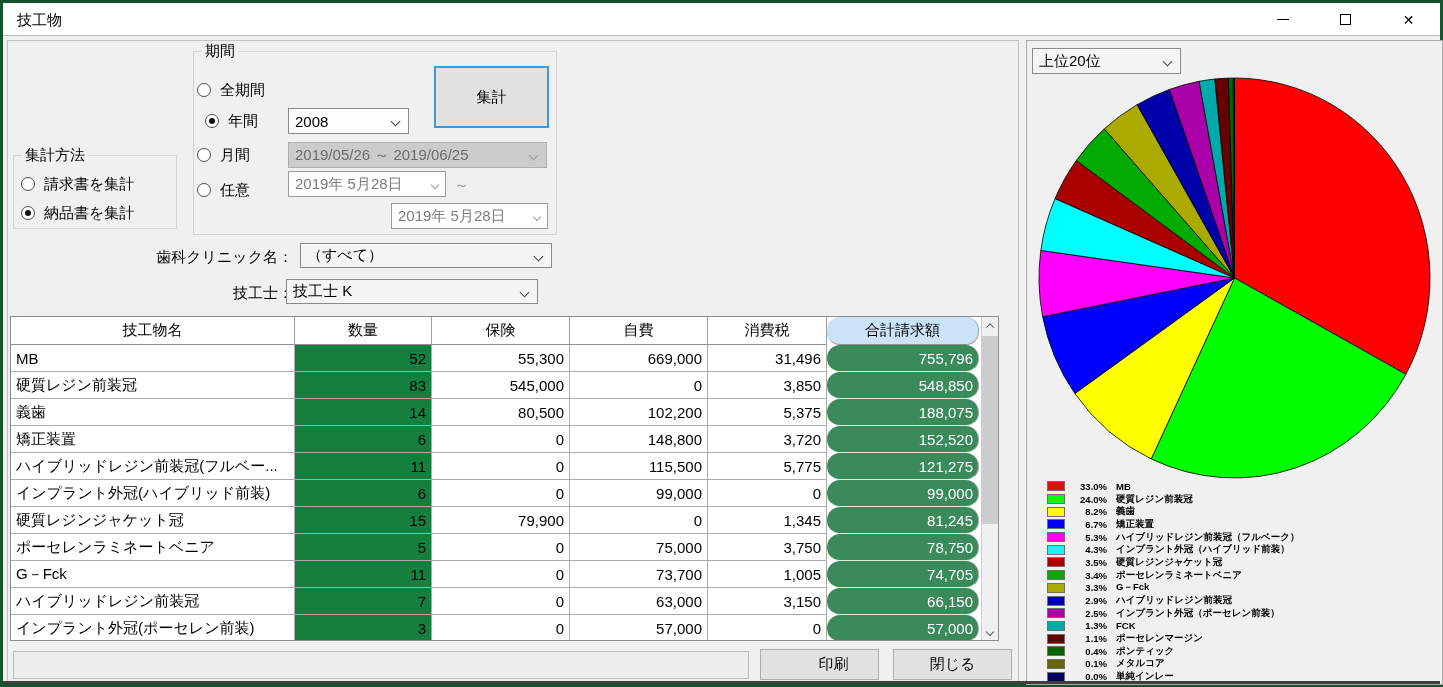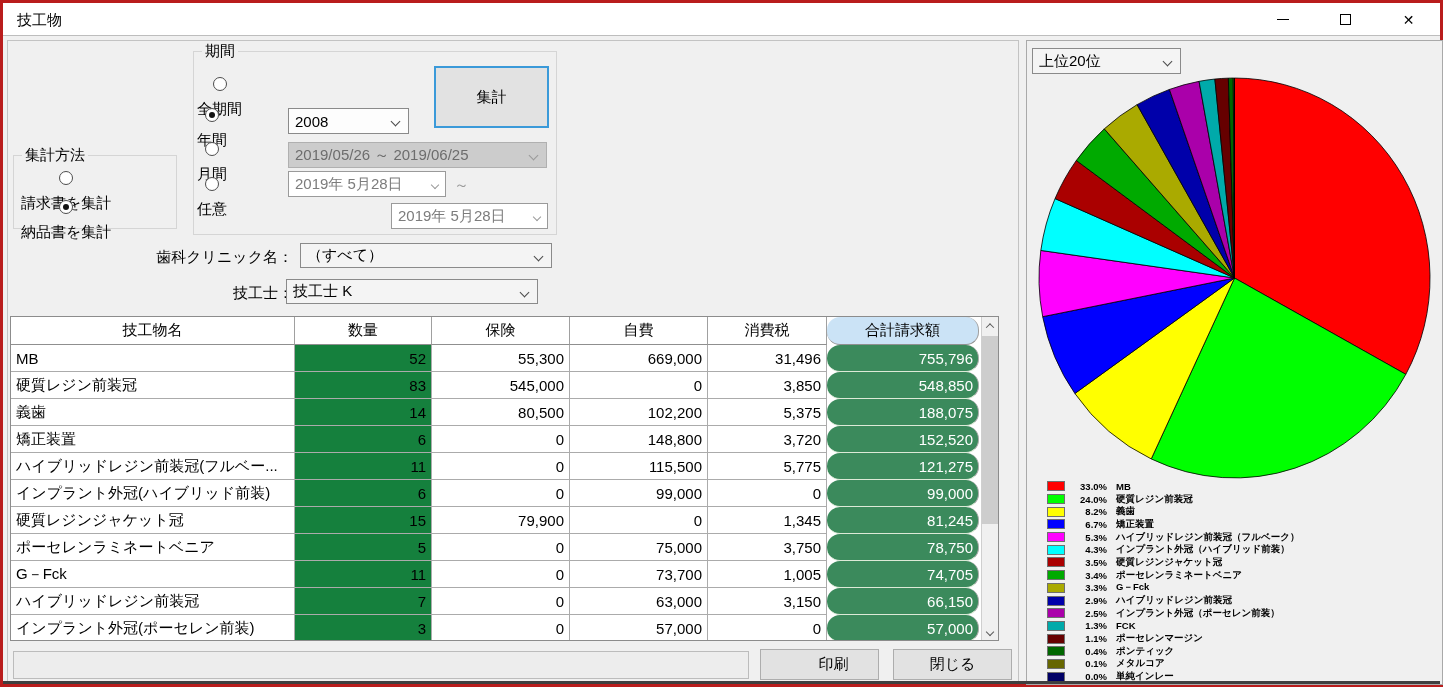--- a/index.html
+++ b/index.html
@@ -1,20 +1,20 @@
 <!DOCTYPE html>
 <html><head>
 <meta charset="utf-8">
 <style>
   * { margin:0; padding:0; box-sizing:border-box; }
   html,body { width:1443px; height:687px; background:#888; }
   body { font-family:"Liberation Sans","DejaVu Sans",sans-serif; font-size:15px; color:#000; }
 
   .window { position:absolute; left:0; top:0; width:1443px; height:687px;
-            border:3px solid #b91c1c; background:#f0f0f0; }
+            border:3px solid #14532d; background:#f0f0f0; }
 
   
   .titlebar { position:absolute; left:0; top:0; right:0; height:33px; background:#fff;
               border-bottom:1px solid #bdbdbd; }
   .title-text { position:absolute; left:14px; top:0; line-height:33px; font-size:15px; }
   .winbtns { position:absolute; right:0; top:0; height:33px; display:flex; }
   .winbtn { width:63px; height:33px; display:flex; align-items:center; justify-content:center; }
   .glyph-min { width:12px; height:1px; background:#000; display:block; }
   .glyph-max { width:11px; height:11px; border:1px solid #000; display:block; }
   .glyph-close { font-size:14px; line-height:1; }
@@ -23,21 +23,21 @@
                 background:#f0f0f0; border:1px solid #c3c3c3; }
   .right-panel { position:absolute; left:1023px; top:37px; width:417px; height:645px;
                  background:#f0f0f0; border:1px solid #a9a9a9; }
   .bottom-strip { position:absolute; left:0; right:0; bottom:0; height:3px; background:#3f3f3f; }
 
   
   .groupbox { position:absolute; border:1px solid #d5d5d5; }
   .gb-label { position:absolute; top:-10px; left:8px; background:#f0f0f0; padding:0 3px; }
 
   
-  .radio-row { position:absolute; height:26px; display:flex; align-items:center; gap:9px;flex-direction:column; }
+  .radio-row { position:absolute; height:26px; display:flex; align-items:center; gap:9px; }
   .radio { width:14px; height:14px; border:1px solid #4d4d4d; border-radius:50%; background:#fff; flex:none; }
   .radio.on::after { content:""; display:block; width:6px; height:6px; margin:3px; border-radius:50%; background:#121212; }
 
   
   .combo { position:absolute; height:26px; background:#f4f4f4; border:1px solid #8a8a8a;
            display:flex; align-items:center; padding:0 22px 0 6px; white-space:nowrap; overflow:hidden; }
   .combo.white { background:#fdfdfd; }
   .combo.disabled { background:#cccccc; color:#6d6d6d; border-color:#b0b0b0; }
   .combo .chev { position:absolute; right:9px; top:9px; }
   .chev { display:inline-block; width:7px; height:7px; border-right:1.4px solid #4a4a4a;
@@ -115,21 +115,21 @@
 
   <div class="left-panel"></div>
 
   <div class="groupbox" style="left:190px;top:48px;width:364px;height:184px;">
     <span class="gb-label">期間</span>
   </div>
   <div class="radio-row" style="left:194px;top:74px;">
     <span class="radio"></span>
     <span>全期間</span>
   </div>
-  <div class="radio-row" style="left:194px;top:105px;">
+  <div class="radio-row" style="left:202px;top:105px;">
     <span class="radio on"></span>
     <span>年間</span>
   </div>
   <div class="radio-row" style="left:194px;top:139px;">
     <span class="radio"></span>
     <span>月間</span>
   </div>
   <div class="radio-row" style="left:194px;top:174px;">
     <span class="radio"></span>
     <span>任意</span>

